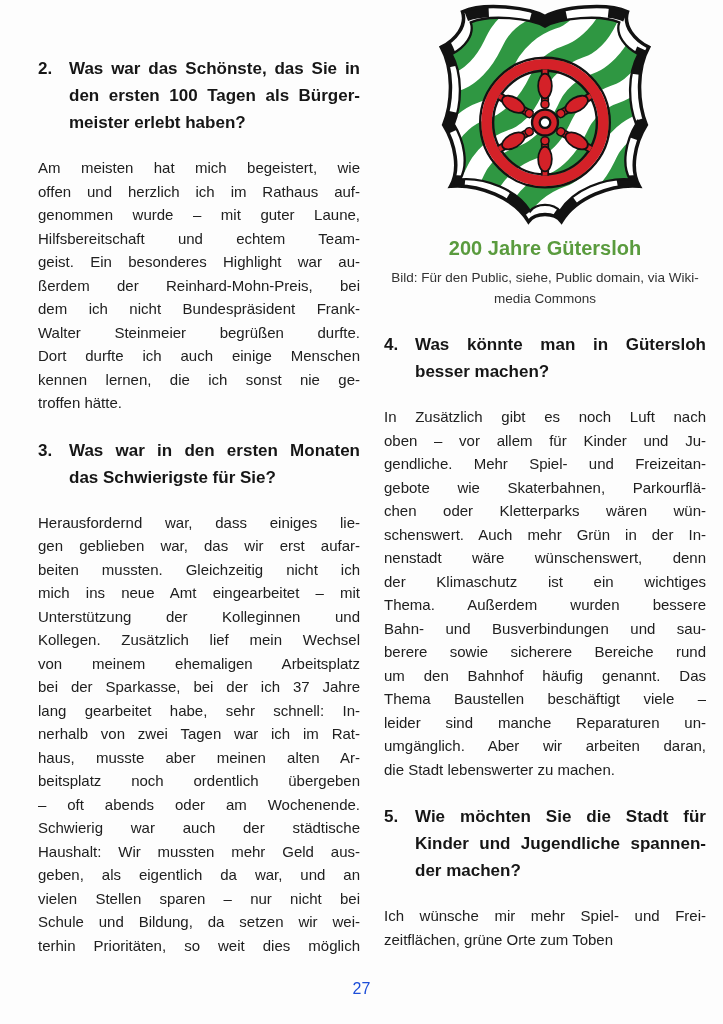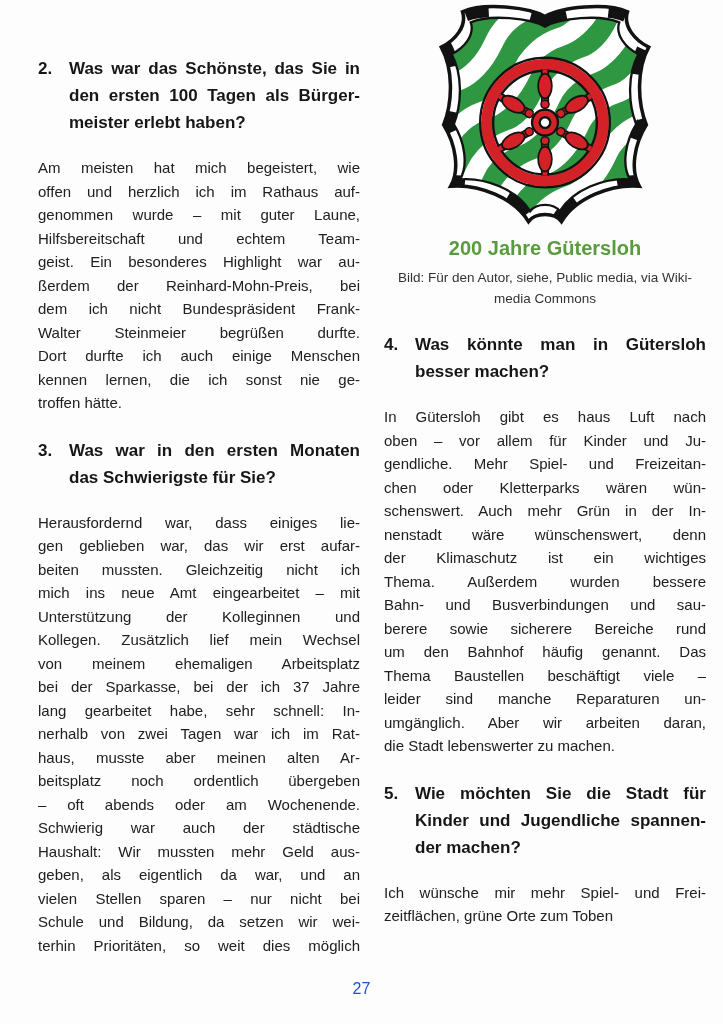--- a/index.html
+++ b/index.html
@@ -143,35 +143,36 @@
           <use href="#spoke" transform="rotate(180)"></use>
           <use href="#spoke" transform="rotate(240)"></use>
           <use href="#spoke" transform="rotate(300)"></use>
           <circle r="11" class="wh-red" stroke="#121212" stroke-width="2"></circle>
           <circle r="4.5" fill="#ffffff" stroke="#121212" stroke-width="2"></circle>
         </g>
       </svg>
 
       <div class="caption">200 Jahre Gütersloh</div>
       <div class="attr">
-        <div>Bild: Für den Autor, siehe, Public media, via Wiki-</div>
+        <div>Bild: Für den Public, siehe, Public domain, via Wiki-</div>
         <div>media Commons</div>
       </div>
     </div>
   <div class="question">
         <span class="qnum">4.</span>
         <div class="qbody">
           <div class="line j">Was könnte man in Gütersloh</div>
           <div class="line">besser machen?</div>
         </div>
       </div>
       <div class="para">
-        <div class="line j">In Gütersloh gibt es haus Luft nach</div>
+        <div class="line j">In Zusätzlich gibt es noch Luft nach</div>
         <div class="line j">oben – vor allem für Kinder und Ju-</div>
         <div class="line j">gendliche. Mehr Spiel- und Freizeitan-</div>
+        <div class="line j">gebote wie Skaterbahnen, Parkourflä-</div>
         <div class="line j">chen oder Kletterparks wären wün-</div>
         <div class="line j">schenswert. Auch mehr Grün in der In-</div>
         <div class="line j">nenstadt wäre wünschenswert, denn</div>
         <div class="line j">der Klimaschutz ist ein wichtiges</div>
         <div class="line j">Thema. Außerdem wurden bessere</div>
         <div class="line j">Bahn- und Busverbindungen und sau-</div>
         <div class="line j">berere sowie sicherere Bereiche rund</div>
         <div class="line j">um den Bahnhof häufig genannt. Das</div>
         <div class="line j">Thema Baustellen beschäftigt viele –</div>
         <div class="line j">leider sind manche Reparaturen un-</div>

